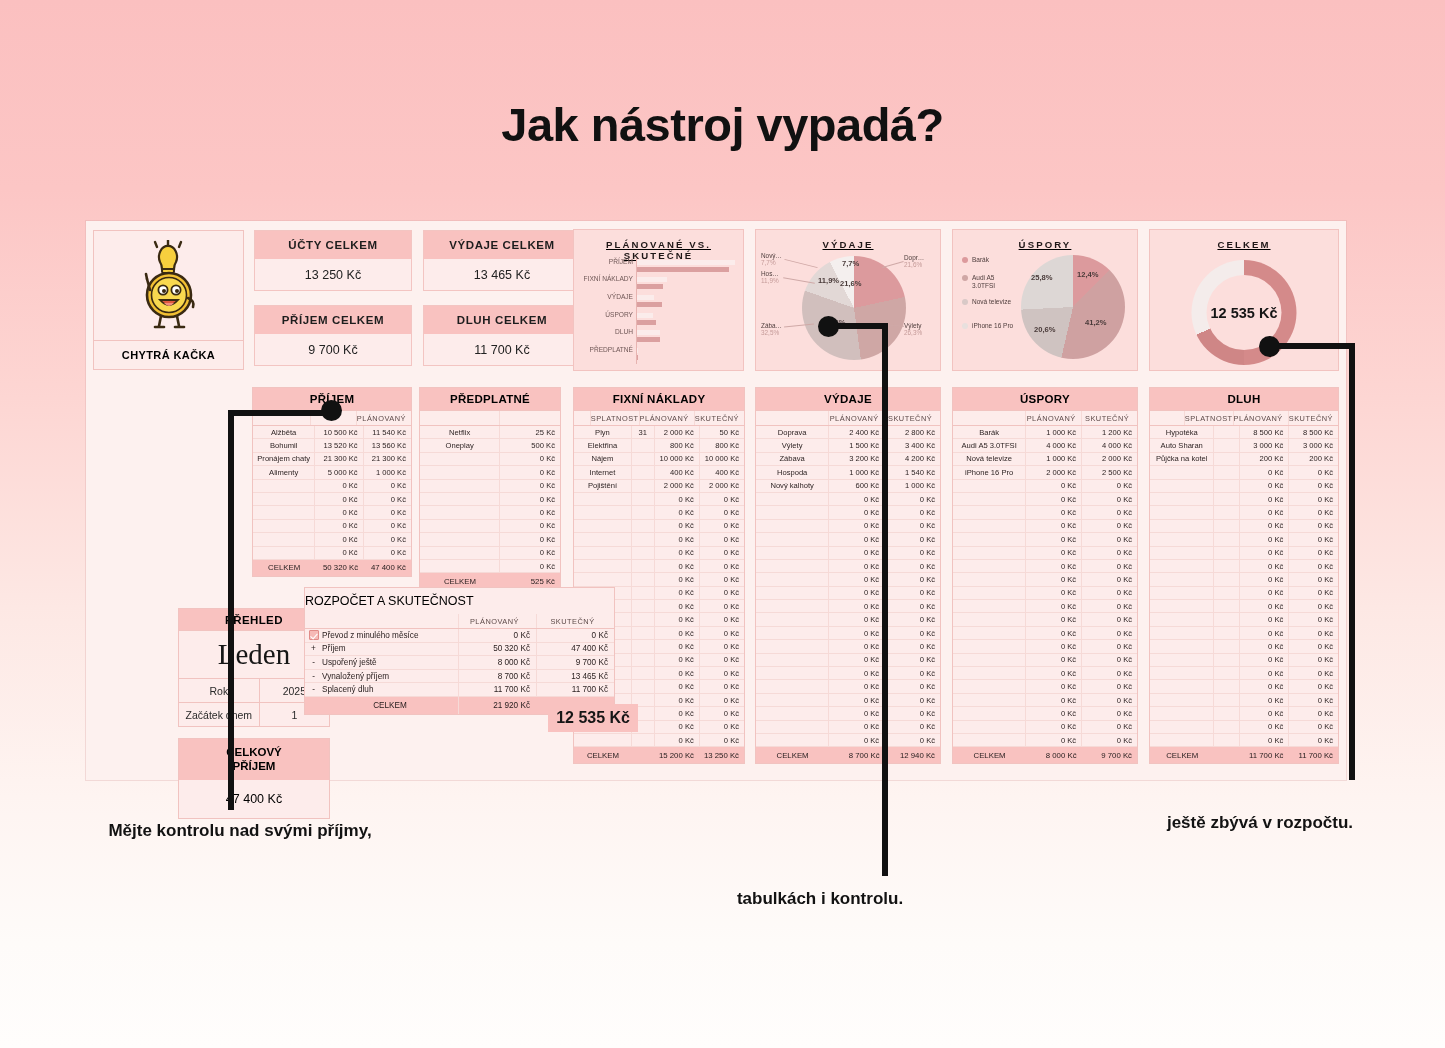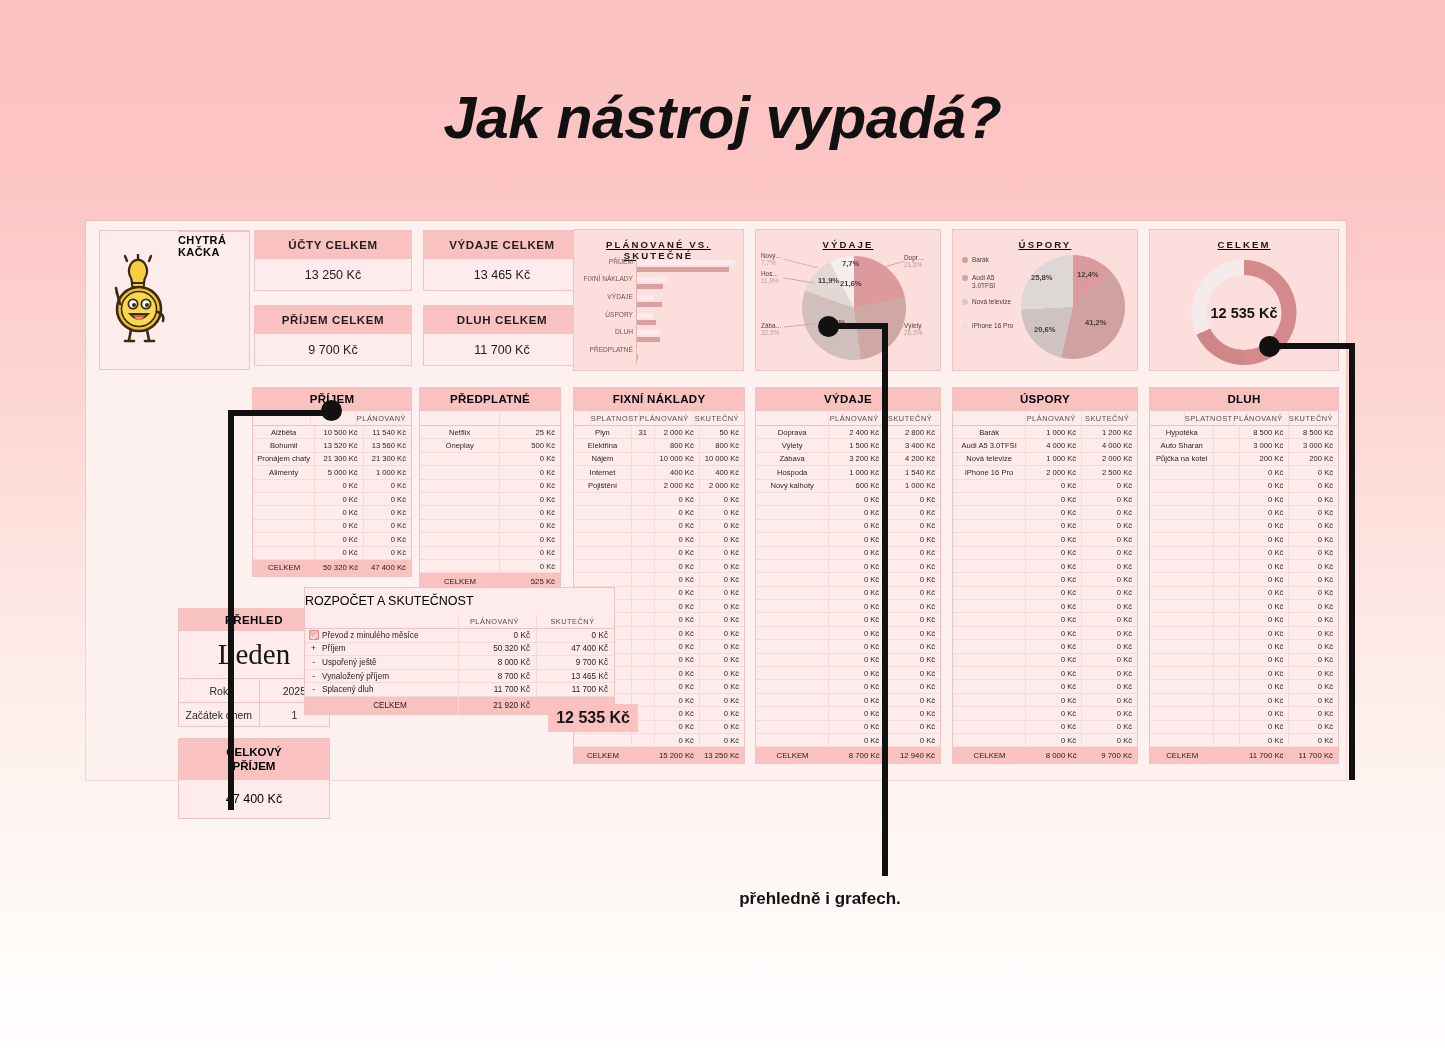--- a/index.html
+++ b/index.html
@@ -3,34 +3,34 @@
 <meta charset="utf-8">
 <style>
   * { box-sizing: border-box; margin:0; padding:0; }
   html,body { width:1445px; height:1048px; }
   body {
     font-family: "Liberation Sans", sans-serif;
     background: linear-gradient(to bottom, #fbc0c0 0%, #fcc6c5 18%, #fdd6d3 38%, #fde8e4 58%, #fef4f1 76%, #fefbf9 90%, #fffdfc 100%);
     position:relative; overflow:hidden;
   }
   .page-title {
-    position:absolute; top:84px; left:0; width:100%; text-align:center;
-    font-size:59px; font-weight:bold; color:#111; letter-spacing:-0.5px;font-style:italic;
+    position:absolute; top:97px; left:0; width:100%; text-align:center;
+    font-size:47px; font-weight:bold; color:#111; letter-spacing:-0.5px;
   }
   
   .board {
     position:absolute; left:86px; top:221px; width:1260px; height:559px;
     background:#fdf1ef; box-shadow:0 0 0 1px rgba(220,170,170,.35);
   }
   .hdr {
     background:#f9c2c0; text-align:center; font-weight:bold; color:#1d1d1d;
   }
   
-  .mascot-card { position:absolute; left:13px; top:9px; width:151px; height:140px;
-     background:#fdeceb; border:1px solid #f1c3c0; display:flex; flex-direction:row;}
+  .mascot-card { position:absolute; left:7px; top:9px; width:151px; height:140px;
+     background:#fdeceb; border:1px solid #f1c3c0; display:flex; flex-direction:column;}
   .mascot-art { flex:1; display:flex; align-items:center; justify-content:center; }
   .mascot-name { height:29px; border-top:1px solid #f1c3c0; display:flex; align-items:center;
      justify-content:center; font-size:11px; font-weight:bold; letter-spacing:.4px;}
   
   .kpi { position:absolute; width:158px; height:61px; border:1px solid #f3c5c2; background:#fdeceb; }
   .kpi .hdr { height:28px; line-height:28px; font-size:11.5px; letter-spacing:.6px; }
   .kpi .val { height:32px; line-height:32px; text-align:center; font-size:12.5px; color:#222; }
   
   .ov { position:absolute; left:92px; top:387px; width:152px; }
   .ov-hdr { height:23px; line-height:23px; text-align:center; font-size:11.5px; font-weight:bold;
@@ -1058,30 +1058,32 @@
     <div class="big-amt">12 535 Kč</div>
   </div>
 </div>
 
 <div class="anno">
   <div class="nub" style="left:321px;top:400px"></div>
   <div class="ln" style="left:234px;top:410px;width:98px;height:6px"></div>
   <div class="ln" style="left:228px;top:410px;width:6px;height:400px"></div>
 </div>
 <div class="cap" style="left:30px;top:820px;width:420px">
+  <div>Mějte kontrolu nad svými příjmy,</div>
 </div>
 
 <div class="anno">
   <div class="nub" style="left:818px;top:316px"></div>
   <div class="ln" style="left:828px;top:323px;width:60px;height:6px"></div>
   <div class="ln" style="left:882px;top:323px;width:6px;height:553px"></div>
 </div>
 <div class="cap" style="left:600px;top:888px;width:440px">
-    <div>přehledně i grafech.</div>
+    <div>tabulkách i kontrolu.</div>
 </div>
 
 <div class="anno">
   <div class="nub" style="left:1259px;top:336px"></div>
   <div class="ln" style="left:1269px;top:343px;width:86px;height:6px"></div>
   <div class="ln" style="left:1349px;top:343px;width:6px;height:437px"></div>
 </div>
 <div class="cap" style="left:1090px;top:812px;width:340px">
+    <div>ještě zbývá v rozpočtu.</div>
 </div>
 
 </body></html>

